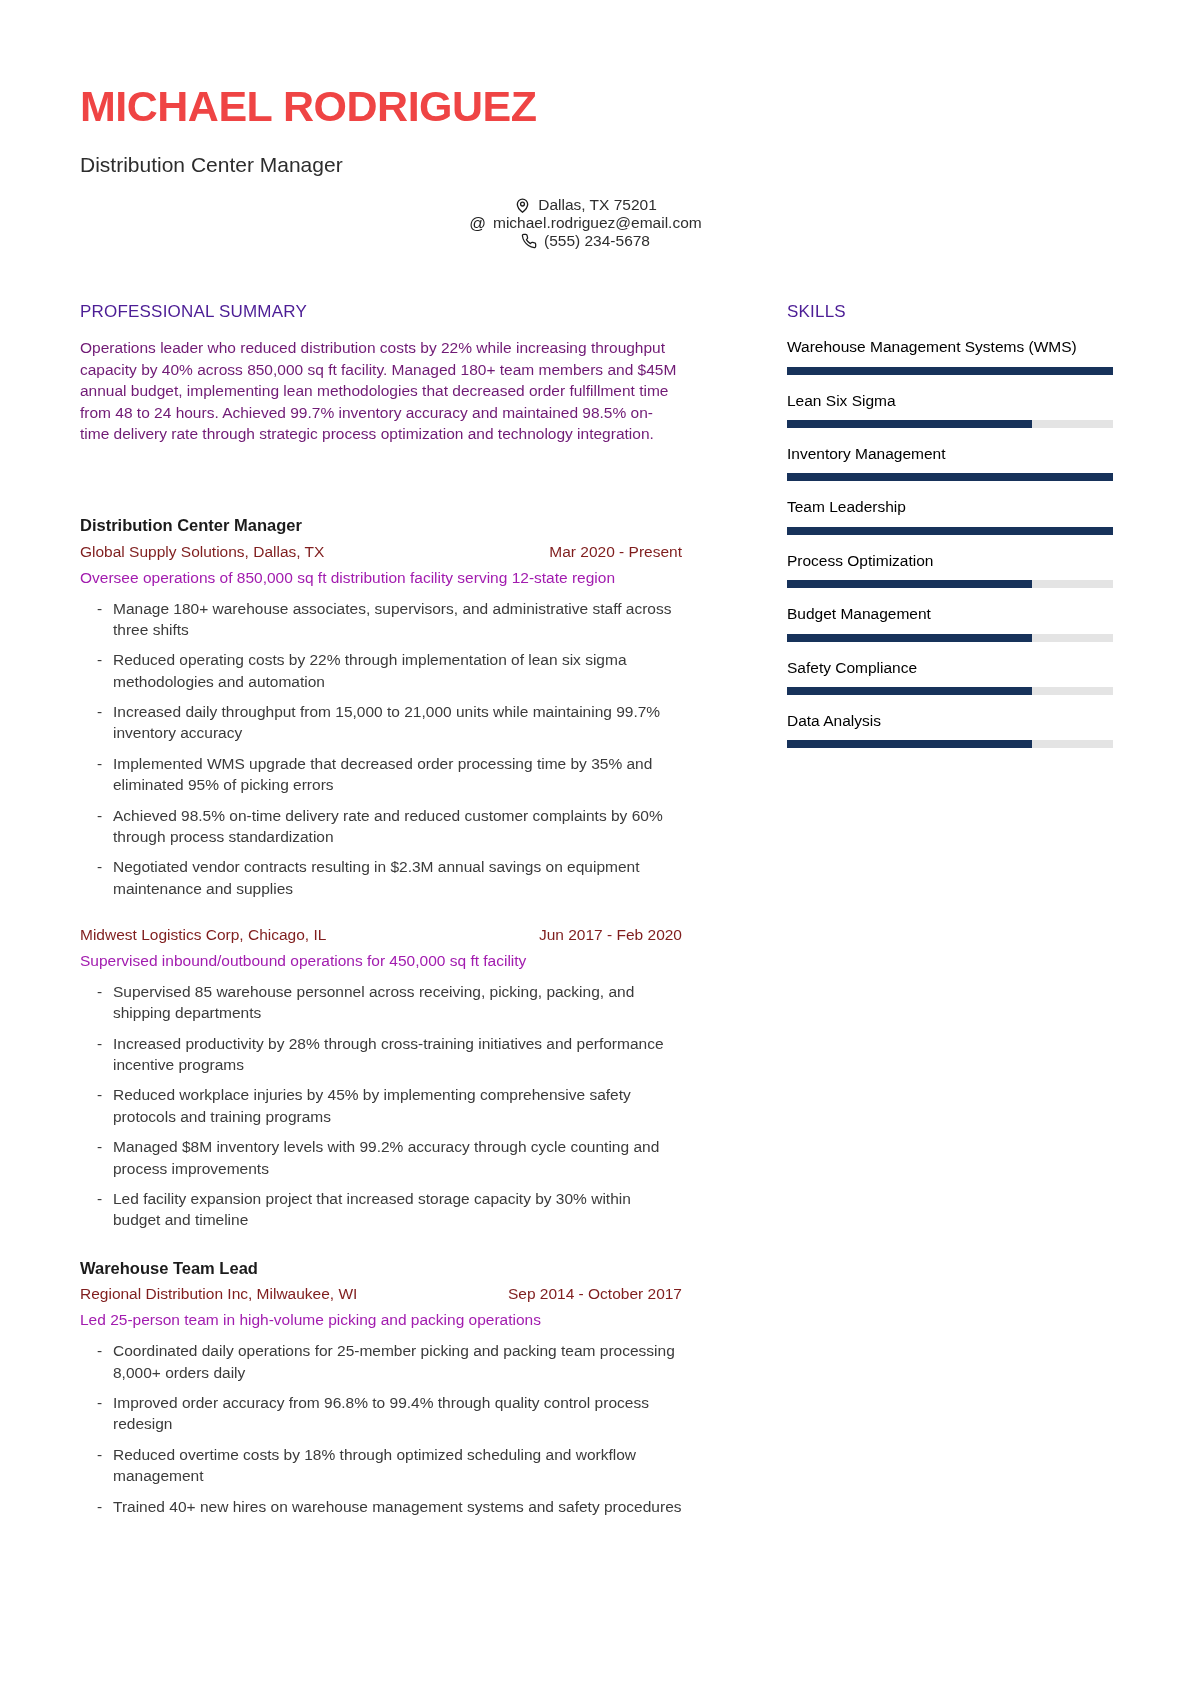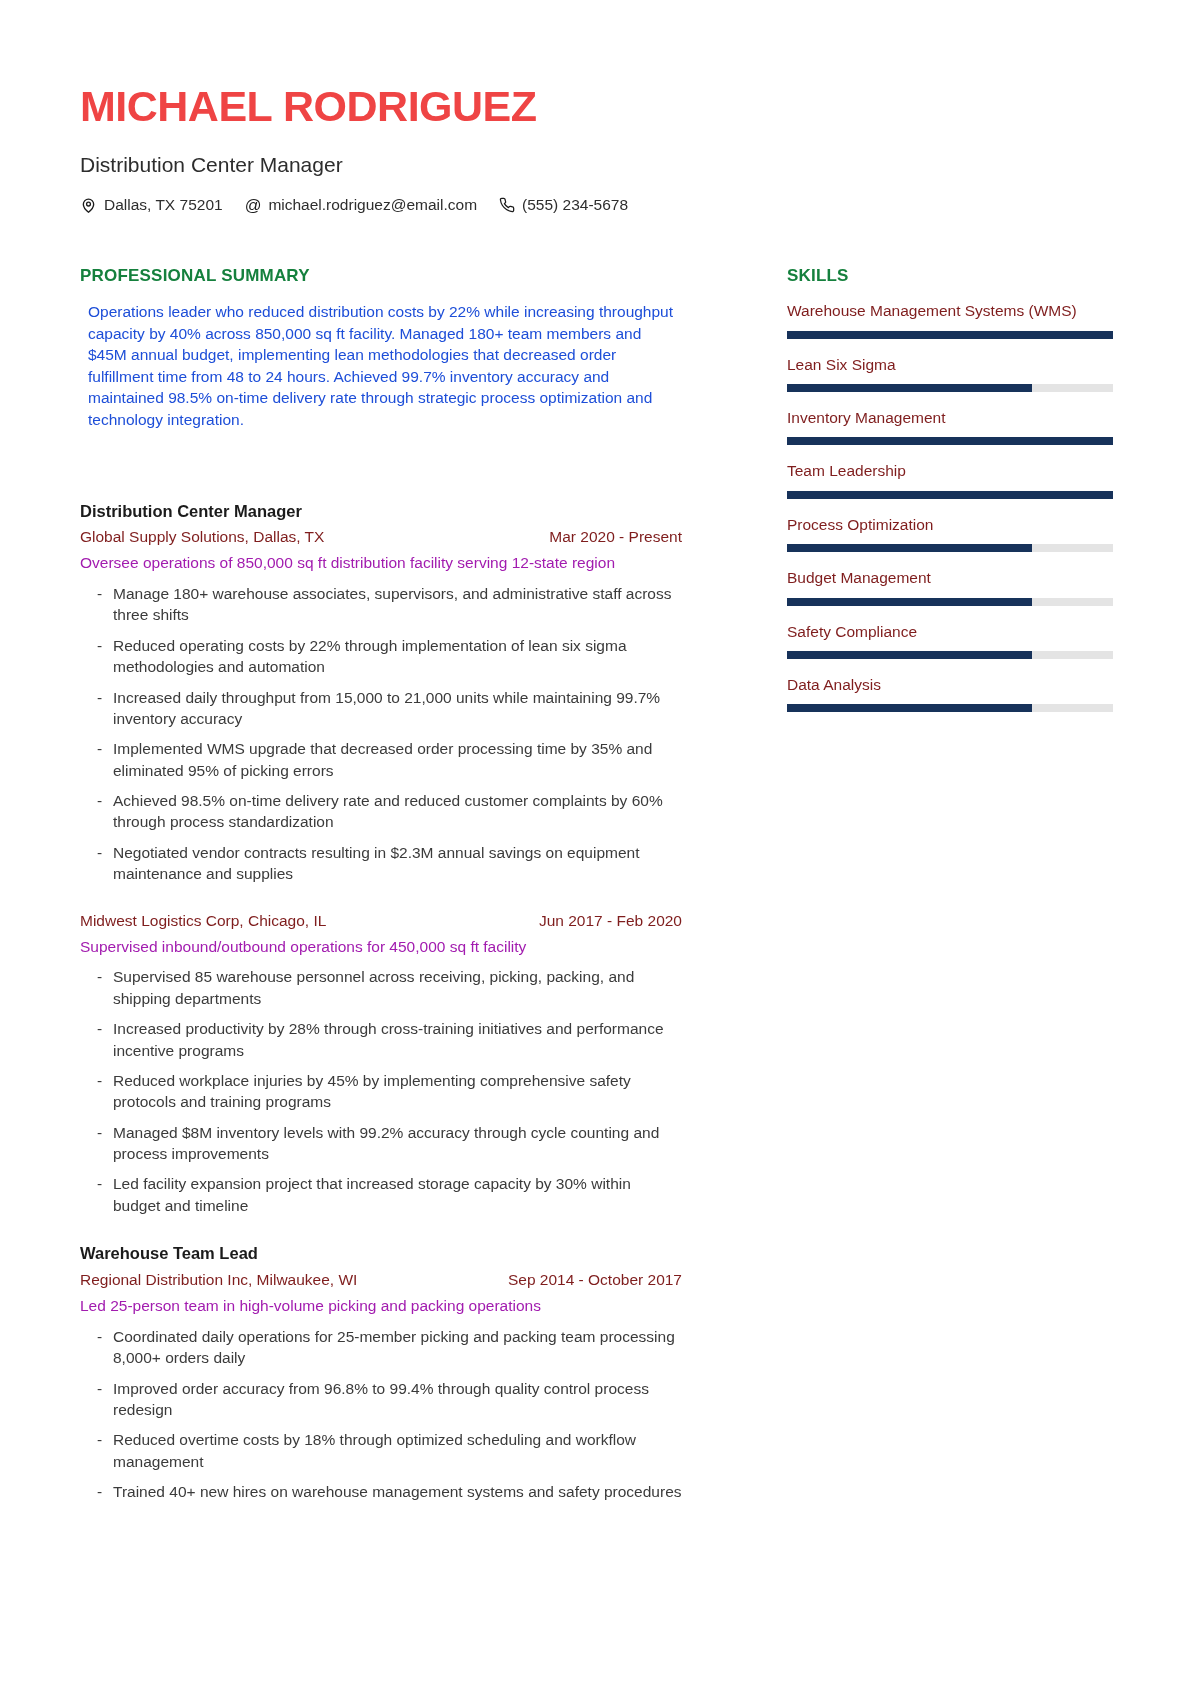--- a/index.html
+++ b/index.html
@@ -14,58 +14,58 @@
   
   .name {
     font-size:43px; font-weight:700; color:#ef4444;
     letter-spacing:-0.5px; line-height:1.05; margin:0;
   }
   .job-subtitle {
     font-size:21px; color:#2d2d2d; margin-top:23px; line-height:1.2;
   }
   .contact-row {
     display:flex; align-items:center; margin-top:19px;
-    font-size:15.5px; color:#2e2e2e;
+    font-size:15.5px; color:#2e2e2e;flex-direction:column;
   }
   .contact-item { display:flex; align-items:center; margin-right:22px; }
   .contact-item .cicon { display:inline-flex; margin-right:7px; align-items:center; }
   .contact-item svg { display:block; }
   .at-glyph { font-size:16.5px; color:#1c1c1c; margin-right:7px; line-height:1; }
 
   
   .columns { display:flex; margin-top:52px; }
   .col-left  { width:602px; flex:none; }
   .col-right { width:326px; flex:none; margin-left:105px; }
 
   .section-heading {
-    font-size:17px; font-weight:700; color:#15803d;
+    font-size:17px; font-weight:400; color:#4c1d95;
     letter-spacing:0.2px; margin:0 0 15px 0;
   }
 
   
-  .summary-text { font-size:15.5px; line-height:1.39; color:#1d4ed8; margin:8px; }
+  .summary-text { font-size:15.5px; line-height:1.39; color:#701a75; margin:0; }
 
   
   .employment-section { margin-top:70px; }
   .job + .job { margin-top:27px; }
   .job-title { font-size:16.5px; font-weight:700; color:#1b1b1b; line-height:1.25; }
   .job-meta {
     display:flex; justify-content:space-between; align-items:baseline;
     font-size:15.5px; color:#7f1d1d; margin-top:7px;
   }
   .job-desc { font-size:15.5px; color:#a21caf; margin-top:7px; line-height:1.35; }
   .bullets { margin:9px 0 0 0; padding:0; list-style:none; }
   .bullet { display:flex; font-size:15.5px; line-height:1.38; color:#3b3b3b; margin-bottom:9px; }
   .bullet:last-child { margin-bottom:0; }
   .bullet .dash { flex:none; width:16px; margin-left:17px; }
   .bullet .btext { flex:1; }
 
   
   .skill { margin-bottom:16px; }
-  .skill-label { font-size:15.5px; color:#7f1d1d; margin-bottom:10px; line-height:1.25; }
+  .skill-label { font-size:15.5px; color:#000000; margin-bottom:10px; line-height:1.25; }
   .skill-track { height:8px; background:#e4e4e4; overflow:hidden; }
   .skill-fill  { height:100%; background:#17325a; }
 </style>
 </head>
 <body>
 
 <div class="page">
 
   <div>
     <h1 class="name">MICHAEL RODRIGUEZ</h1>

